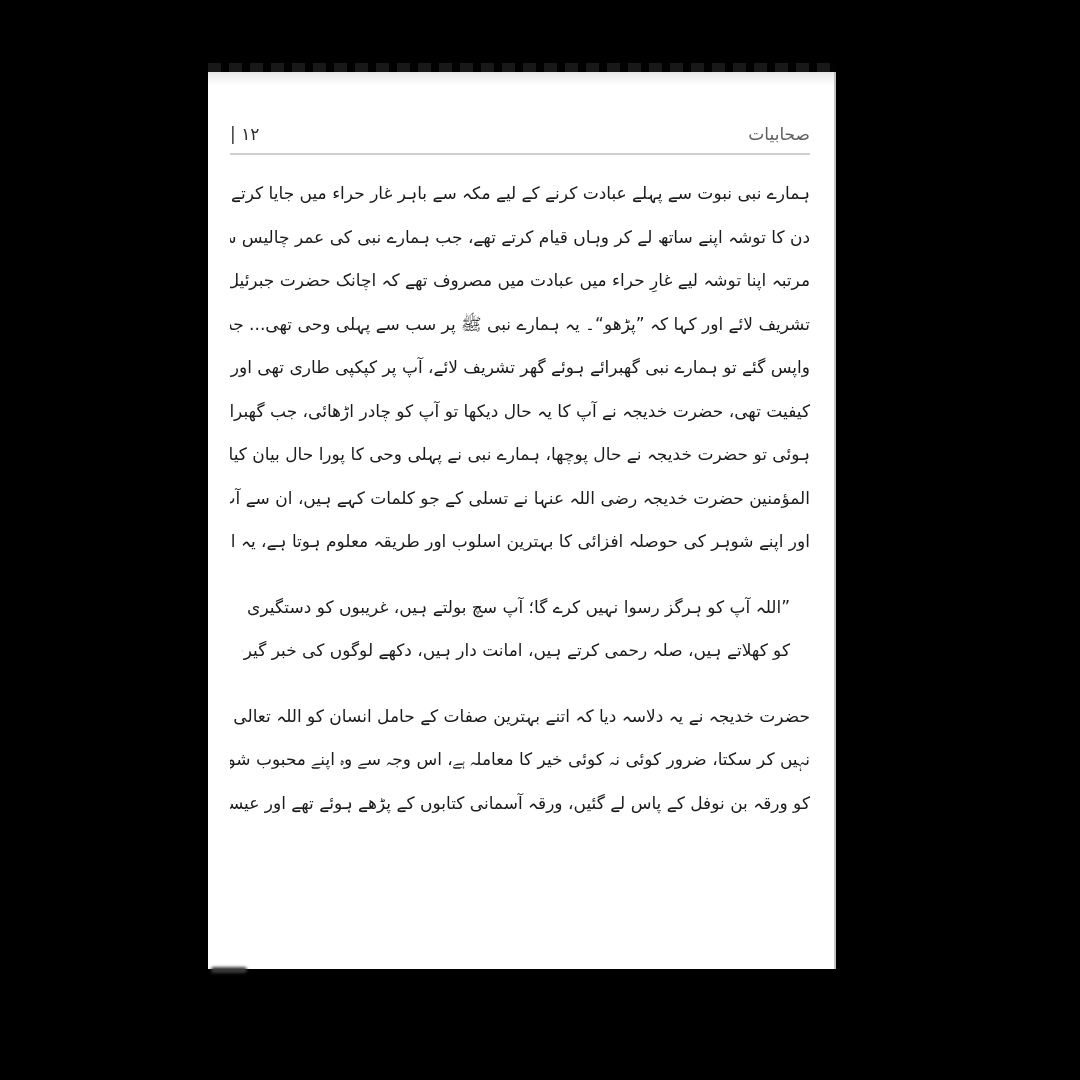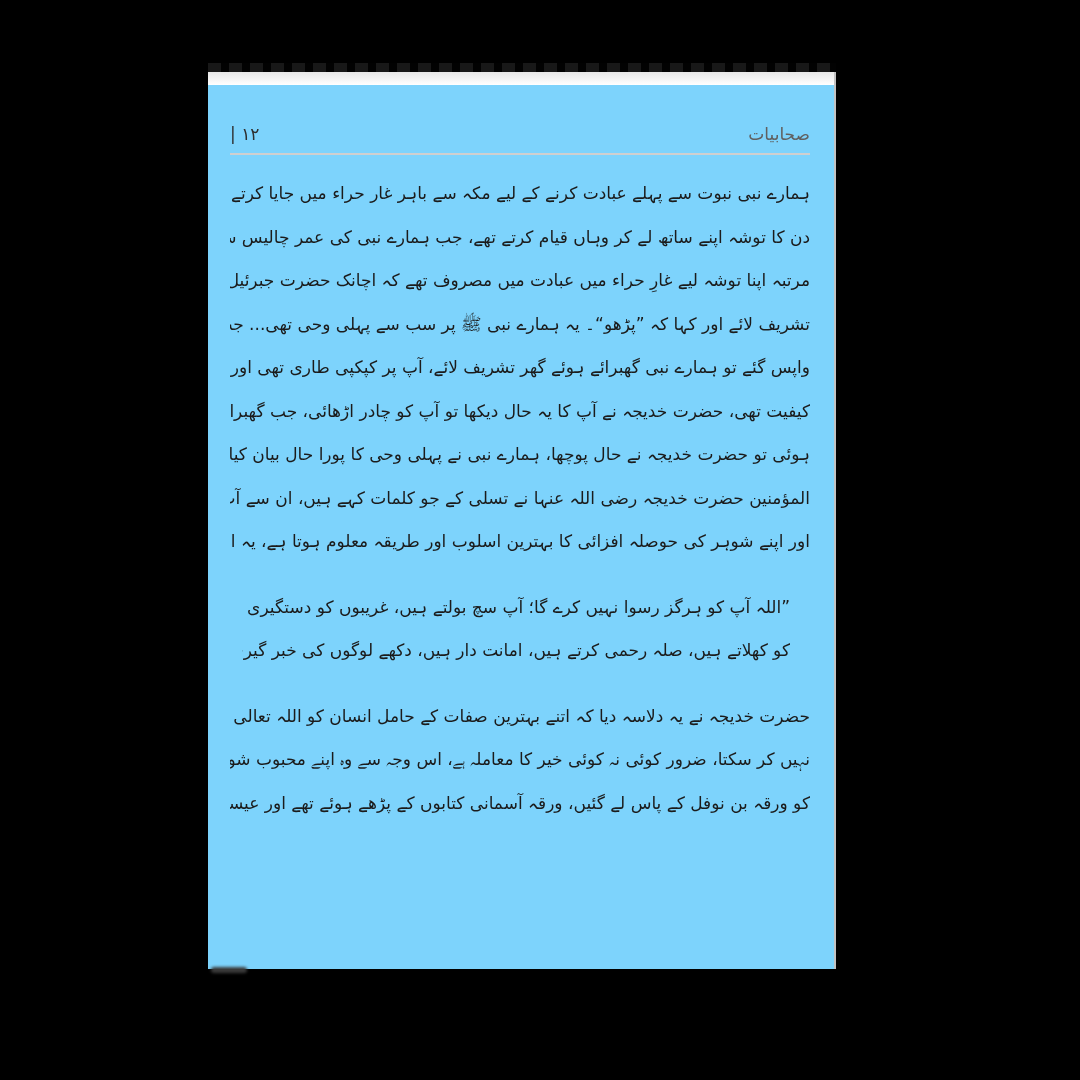--- a/index.html
+++ b/index.html
@@ -12,21 +12,21 @@
   .stage{position:relative;width:1080px;height:1080px;background:#000000;}
 
   
   .perforation{
     position:absolute;left:208px;top:63px;width:628px;height:9px;
     background:repeating-linear-gradient(90deg,#181818 0 13px,#020202 13px 21px);
   }
 
   .paper{
     position:absolute;left:208px;top:72px;width:628px;height:897px;
-    background:#7dd3fc;
+    background:#ffffff;
     border-right:2px solid #c2c2c2;
     box-sizing:border-box;
   }
   .paper::before{ 
     content:"";position:absolute;top:0;left:0;right:0;height:13px;
     background:linear-gradient(#e7e7e7,#ffffff);
   }
   .smudge{
     position:absolute;left:211px;top:967px;width:36px;height:6px;
     background:#3a3a3a;border-radius:3px;filter:blur(1.5px);

